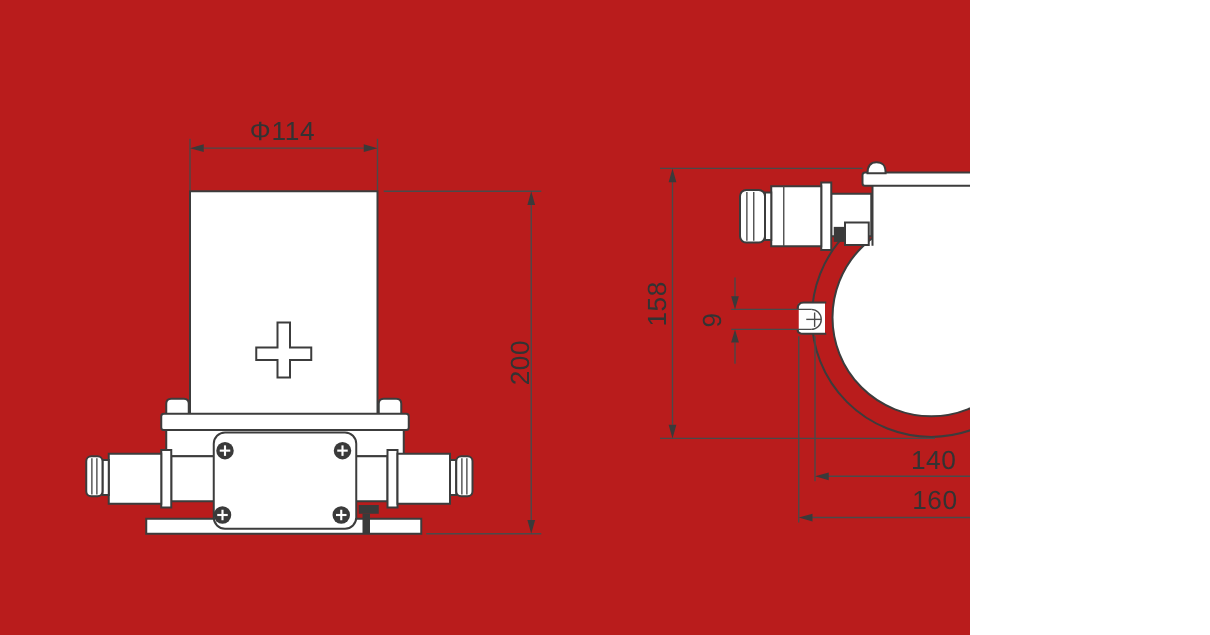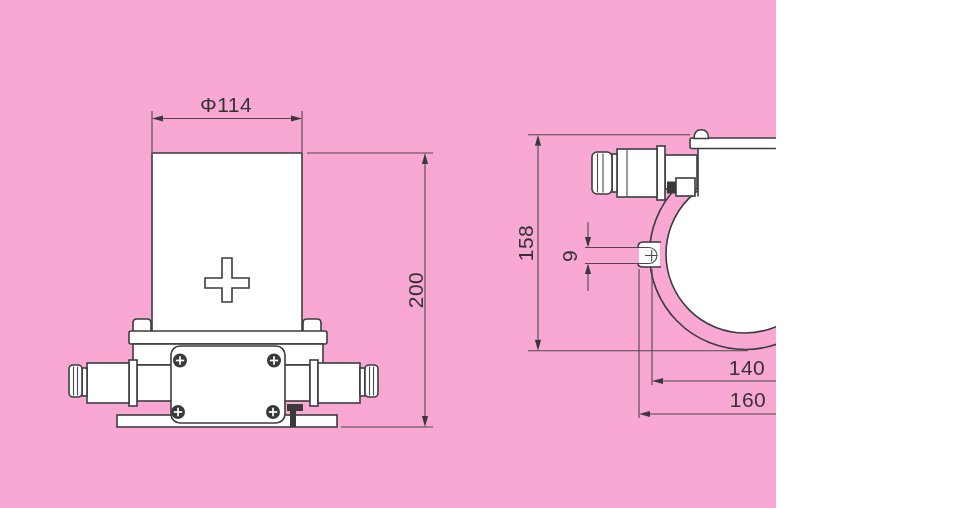--- a/index.html
+++ b/index.html
@@ -1,17 +1,17 @@
 <!DOCTYPE html>
 <html><head>
 <meta charset="utf-8">
 <style>
   html, body { margin: 0; padding: 0; background: #ffffff; }
   .page {
-    width: 776px; height: 508px; background: #f9a8d4;
+    width: 776px; height: 508px; background: #b91c1c;
     position: relative; overflow: hidden;
     font-family: "Liberation Sans", sans-serif;
   }
   svg { display: block; }
   .ln  { stroke: #3c3c3c; stroke-width: 1.6; fill: none; }
   .fw  { stroke: #3c3c3c; stroke-width: 1.6; fill: #ffffff; }
   .fd  { fill: #3a3a3a; stroke: none; }
   .dim { stroke: #4a4a4a; stroke-width: 1.1; fill: none; }
   .arr { fill: #3a3a3a; stroke: none; }
   .txt {

